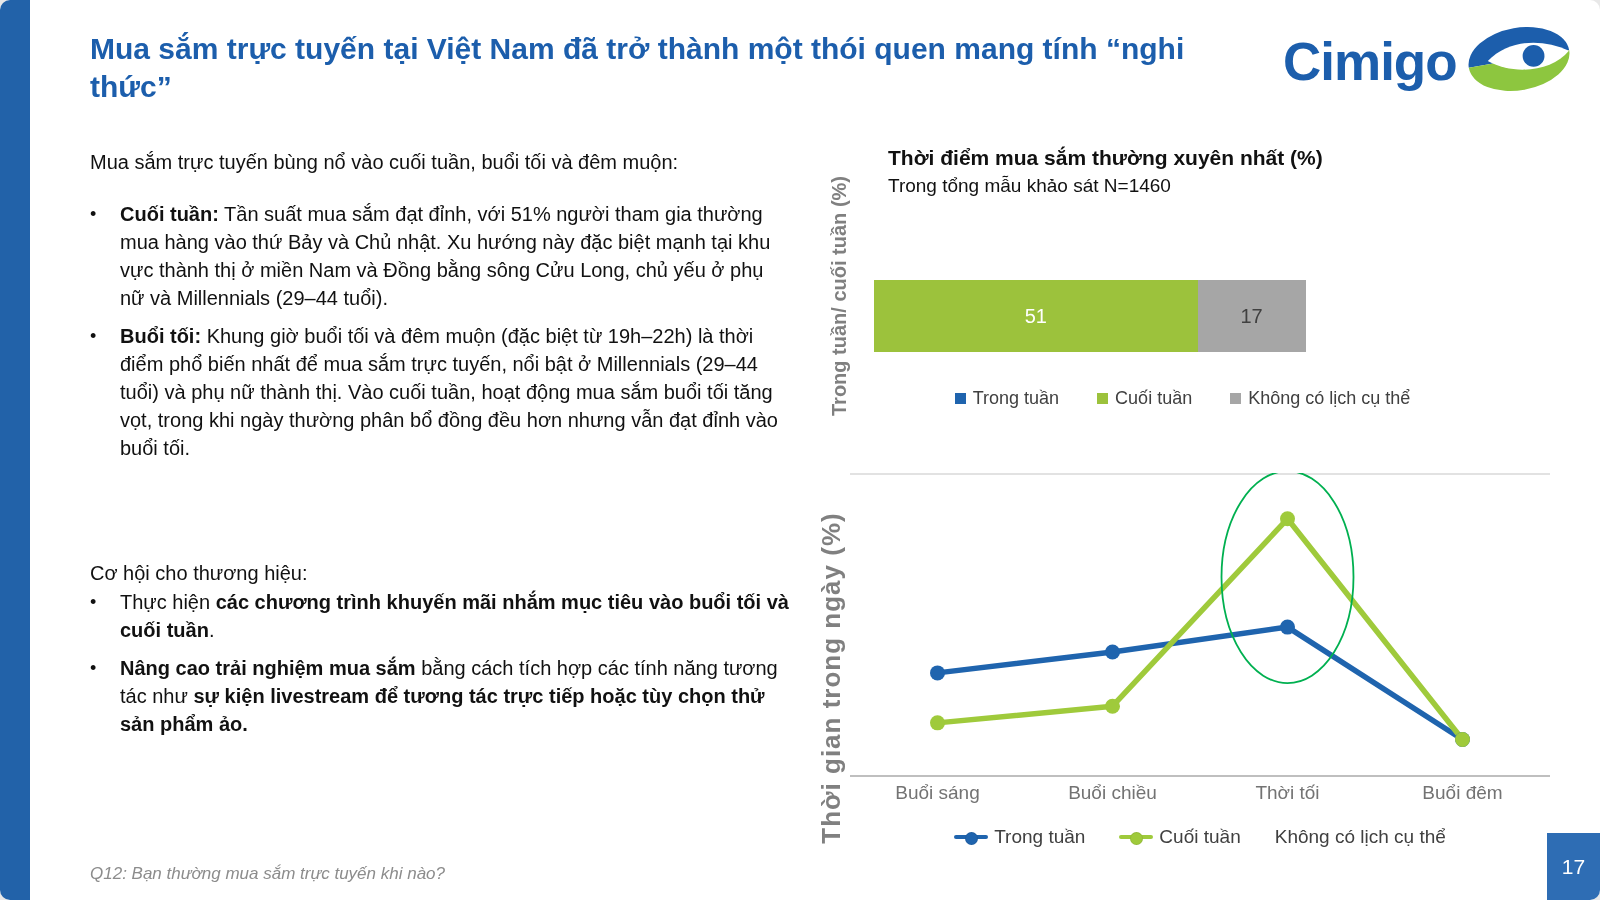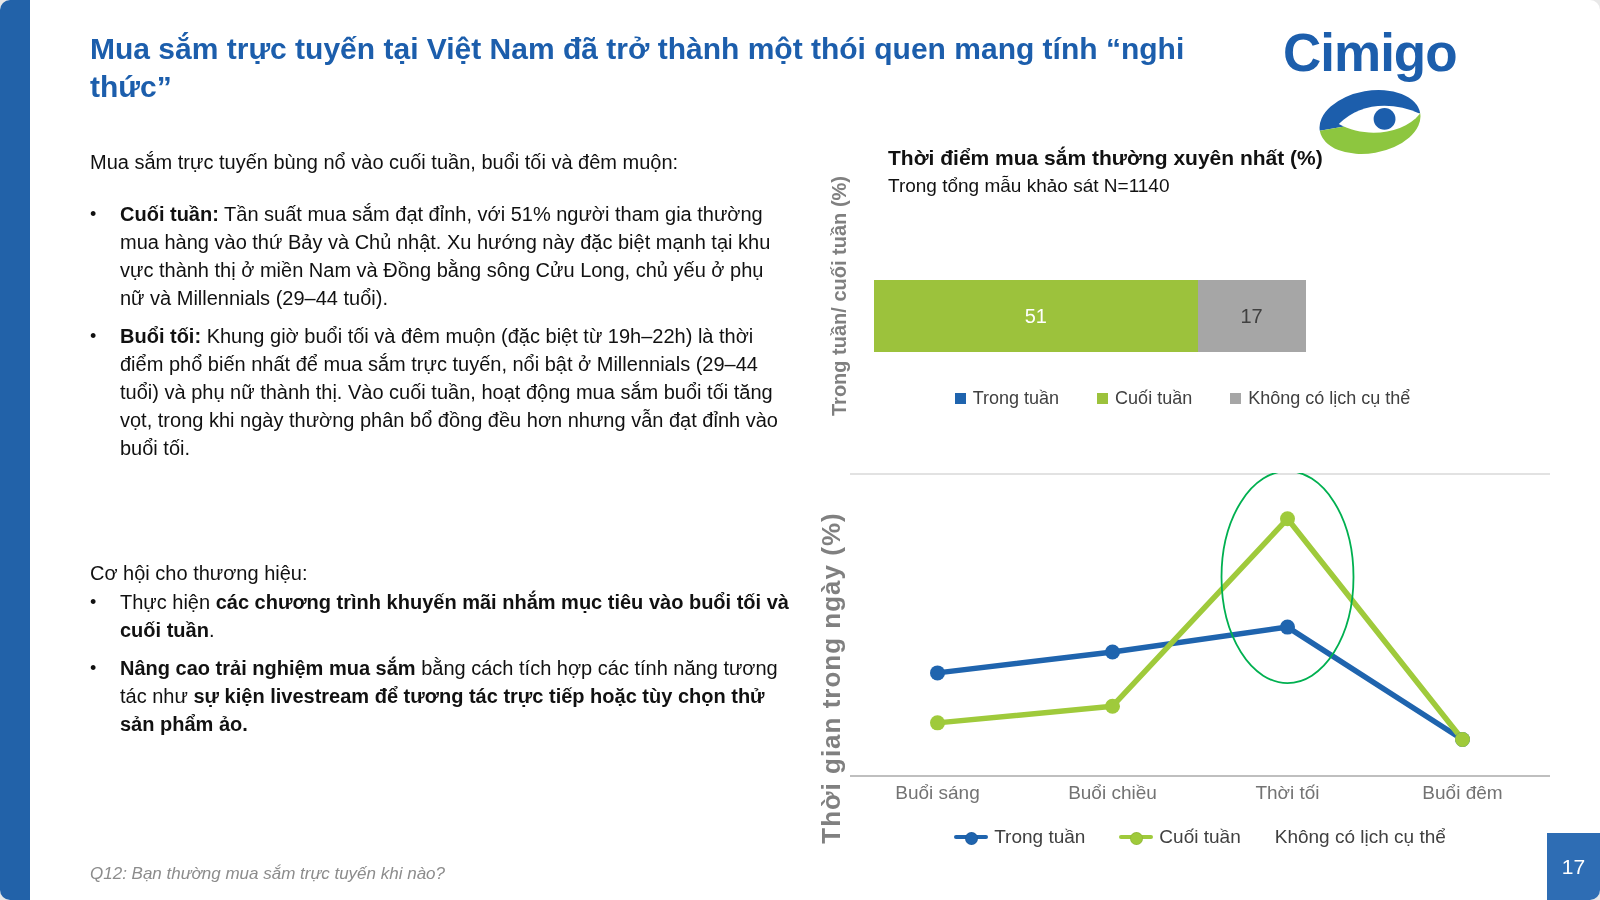--- a/index.html
+++ b/index.html
@@ -5,21 +5,21 @@
   html,body{margin:0;padding:0;background:#e8e8e8;}
   .slide{
     position:relative;width:1600px;height:900px;background:#ffffff;overflow:hidden;
     font-family:"Liberation Sans","DejaVu Sans",sans-serif;color:#1a1a1a;border-radius:10px;
   }
   .accent-bar{position:absolute;left:0;top:0;width:30px;height:900px;background:#2262A9;}
   .page-title{
     position:absolute;left:90px;top:30px;width:1160px;
     font-size:30px;line-height:38px;font-weight:700;color:#1C5EAC;
   }
-  .logo{position:absolute;left:1283px;top:26px;display:flex;align-items:center;gap:10px;flex-direction:column;}
+  .logo{position:absolute;left:1283px;top:26px;display:flex;align-items:center;gap:10px;}
   .logo-word{font-size:53px;font-weight:700;color:#1C5EAC;letter-spacing:-1px;line-height:1;}
   
   .left-col{position:absolute;left:90px;top:148px;width:700px;font-size:20px;line-height:28px;color:#111;}
   .intro{margin:0 0 24px 0;}
   .blist{margin:0;padding:0;list-style:none;}
   .blist li{display:flex;margin:0 0 10px 0;}
   .bdot{width:30px;flex:0 0 30px;font-size:18px;}
   .btext{flex:1;}
   .b{font-weight:700;margin-top:13px;}
   .opp-head{margin:14px 0 16px 0;position:absolute;left:0;top:397px;width:700px;}
@@ -110,21 +110,21 @@
       </li>
       <li>
         <span class="bdot">•</span>
         <span class="btext"><span class="b">Nâng cao trải nghiệm mua sắm</span><span> bằng cách tích hợp các tính năng tương tác như </span><span class="b">sự kiện livestream để tương tác trực tiếp hoặc tùy chọn thử sản phẩm ảo.</span></span>
       </li>
     </ul>
   </div>
 
   <div class="c1-ylabel">Trong tuần/ cuối tuần (%)</div>
   <div class="c1-title">Thời điểm mua sắm thường xuyên nhất (%)</div>
-  <div class="c1-sub">Trong tổng mẫu khảo sát N=1140</div>
+  <div class="c1-sub">Trong tổng mẫu khảo sát N=1460</div>
 
   <div class="bar-row">
     <div class="bar-seg" style="width: 50.495%; background: rgb(156, 194, 60);">
         <span>51</span>
       </div>
     <div class="bar-seg" style="width: 16.8317%; background: rgb(166, 166, 166);">
         <span>17</span>
       </div>
   </div>
 

